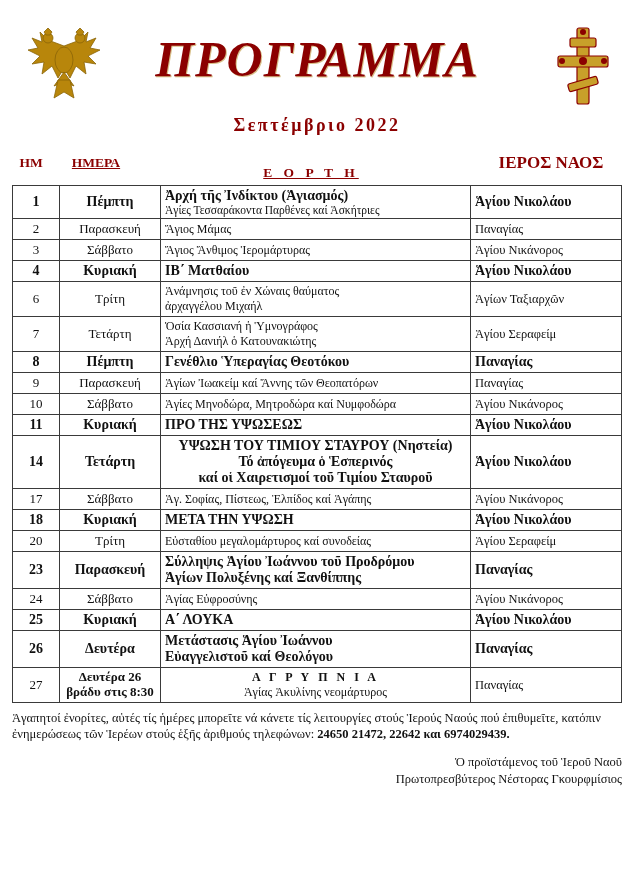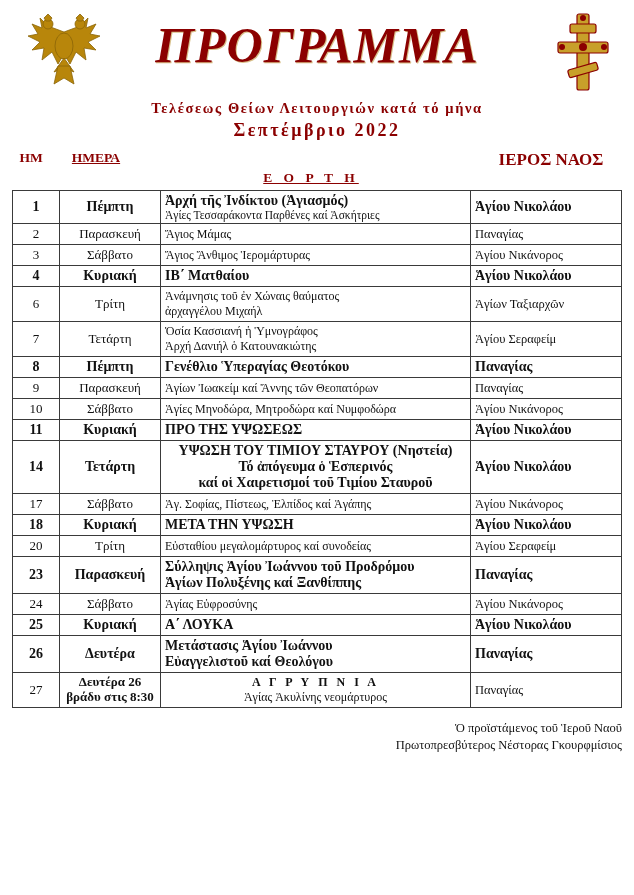--- a/index.html
+++ b/index.html
@@ -12,21 +12,21 @@
     background: #ffffff;
     font-family: "Liberation Serif", serif;
     color: #111111;
     overflow: hidden;
   }
   .page {
     position: relative;
     width: 634px;
     height: 663px;
     box-sizing: border-box;
-    padding: 6px 12px 4px 12px;
+    padding: 20px 12px 4px 12px;
   }
 
   
   .header {
     position: relative;
     height: 92px;
   }
   .title {
     text-align: center;
     font-family: "Liberation Serif", serif;
@@ -67,21 +67,21 @@
     font-size: 18px;
     color: #8B0000;
     letter-spacing: 2.5px;
     margin-top: 3px;
     margin-bottom: 6px;
   }
 
   
   .colhead {
     display: flex;
-    align-items: flex-start;
+    align-items: center;
     color: #8B0000;
     font-weight: bold;
     font-size: 13.5px;
     padding: 3px 0 4px 0;
   }
   .colhead .c-hm   { width: 38px;  text-align: center; }
   .colhead .c-day  { width: 92px;  text-align: center; text-decoration: underline; }
   .colhead .c-feast{ flex: 1;      text-align: center; letter-spacing: 4px; text-decoration: underline; margin-top: 20px; }
   .colhead .c-naos { width: 142px; text-align: center; font-size: 17px; }
 
@@ -188,21 +188,20 @@
       </g>
       <g fill="#8B0000">
         <circle cx="33" cy="39" r="4"></circle>
         <circle cx="33" cy="10" r="3"></circle>
         <circle cx="12" cy="39" r="3"></circle>
         <circle cx="54" cy="39" r="3"></circle>
       </g>
     </svg>
   </div>
 
-  <div class="subtitle1">Τελέσεως Θείων Λειτουργιών κατά τό μήνα</div>
   <div class="subtitle2">Σεπτέμβριο  2022</div>
 
   <div class="colhead">
     <div class="c-hm">ΗΜ</div>
     <div class="c-day">ΗΜΕΡΑ</div>
     <div class="c-feast">Ε Ο Ρ Τ Η</div>
     <div class="c-naos">ΙΕΡΟΣ  ΝΑΟΣ</div>
   </div>
 
   <table class="sched">
@@ -359,19 +358,22 @@
         <td class="feast center">
           <span class="feast-line bold spaced">Α Γ Ρ Υ Π Ν Ι Α</span>
           <span class="feast-line">Ἁγίας Ἀκυλίνης νεομάρτυρος</span>
         </td>
         <td class="naos">Παναγίας</td>
       </tr>
 
     </tbody>
   </table>
 
+  <div class="footer">
+    <span>Ἀγαπητοί ἐνορίτες, αὐτές τίς ἡμέρες μπορεῖτε νά κάνετε τίς λειτουργίες στούς Ἱερούς Ναούς πού ἐπιθυμεῖτε, κατόπιν ἐνημερώσεως τῶν Ἱερέων στούς ἑξῆς ἀριθμούς τηλεφώνων: </span><span class="phones">24650 21472, 22642 και 6974029439.</span>
+  </div>
 
   <div class="signature">
     <div>Ὁ προϊστάμενος τοῦ Ἱεροῦ Ναοῦ</div>
     <div>Πρωτοπρεσβύτερος Νέστορας Γκουρφμίσιος</div>
   </div>
 
 </div>
 
 </body></html>

